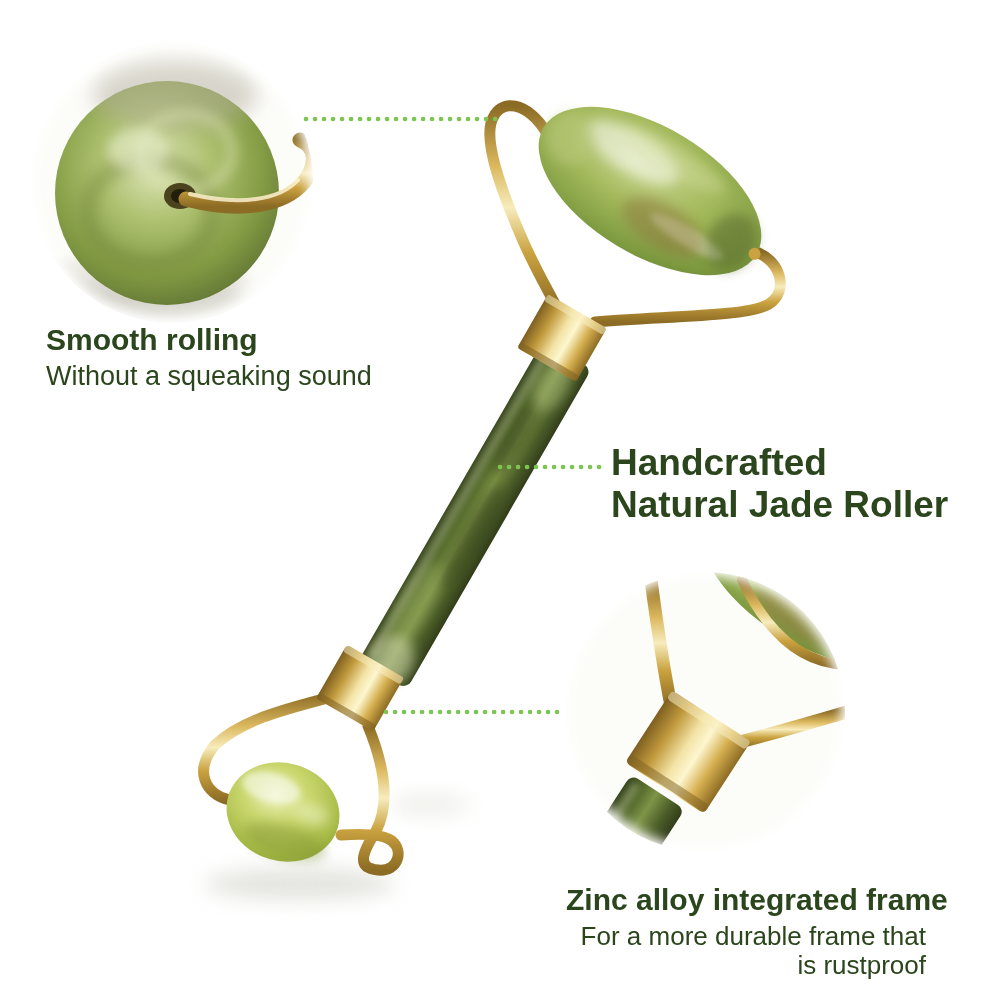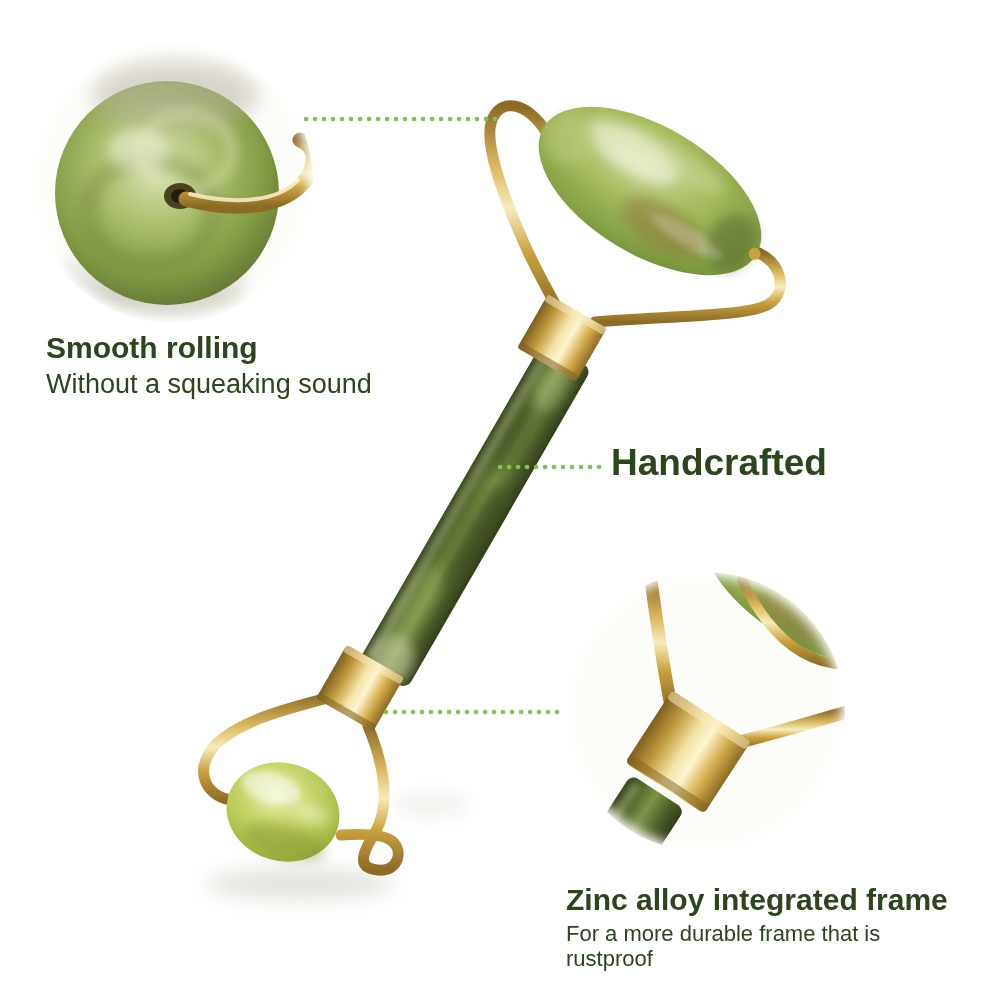--- a/index.html
+++ b/index.html
@@ -6,29 +6,29 @@
   .canvas{
     position:relative;
     width:1000px;height:1000px;
     background:var(--background,#ffffff);
     font-family:"Liberation Sans","DejaVu Sans",sans-serif;
     overflow:hidden;
   }
   .canvas svg{position:absolute;left:0;top:0;}
   .ann{position:absolute;color:var(--text,#2b451c);}
   .ann-title{font-weight:bold;line-height:1.1;}
-  .ann-sub{font-weight:normal;}
-  .ann-smooth{left:46px;top:331px;}
+  .ann-sub{font-weight:normal;text-align:right;}
+  .ann-smooth{left:46px;top:323px;}
   .ann-smooth .ann-title{font-size:30px;}
   .ann-smooth .ann-sub{font-size:27px;margin-top:5px;}
   .ann-handcrafted{left:611px;top:442px;}
   .ann-handcrafted .ann-title{font-size:37px;line-height:1.14;}
   .ann-zinc{left:566px;top:883px;}
   .ann-zinc .ann-title{font-size:30px;}
-  .ann-zinc .ann-sub{font-size:22px;line-height:1.12;margin-top:6px;max-width:360px;}
+  .ann-zinc .ann-sub{font-size:26px;line-height:1.12;margin-top:6px;max-width:360px;}
   .dotline{stroke:var(--dotted-line,#7cc551);stroke-width:4.6;stroke-linecap:round;stroke-dasharray:0.1 8.9;fill:none;}
 </style>
 </head>
 <body>
 
 <div class="canvas">
 
   <svg width="1000" height="1000" viewBox="0 0 1000 1000" aria-hidden="true">
     <defs>
       <linearGradient id="goldWire" x1="0" y1="0" x2="0" y2="1">
@@ -188,20 +188,21 @@
     <path class="dotline" d="M 386 712 H 564"></path>
   </svg>
 
   <div class="ann ann-smooth">
     <div class="ann-title">Smooth rolling</div>
     <div class="ann-sub">Without a squeaking sound</div>
   </div>
 
   <div class="ann ann-handcrafted">
     <div class="ann-title">Handcrafted</div>
+    <div class="ann-title">Natural Jade Roller</div>
   </div>
 
   <div class="ann ann-zinc">
     <div class="ann-title">Zinc alloy integrated frame</div>
     <div class="ann-sub">For a more durable frame that is rustproof</div>
   </div>
 
 </div>
 
 </body></html>

